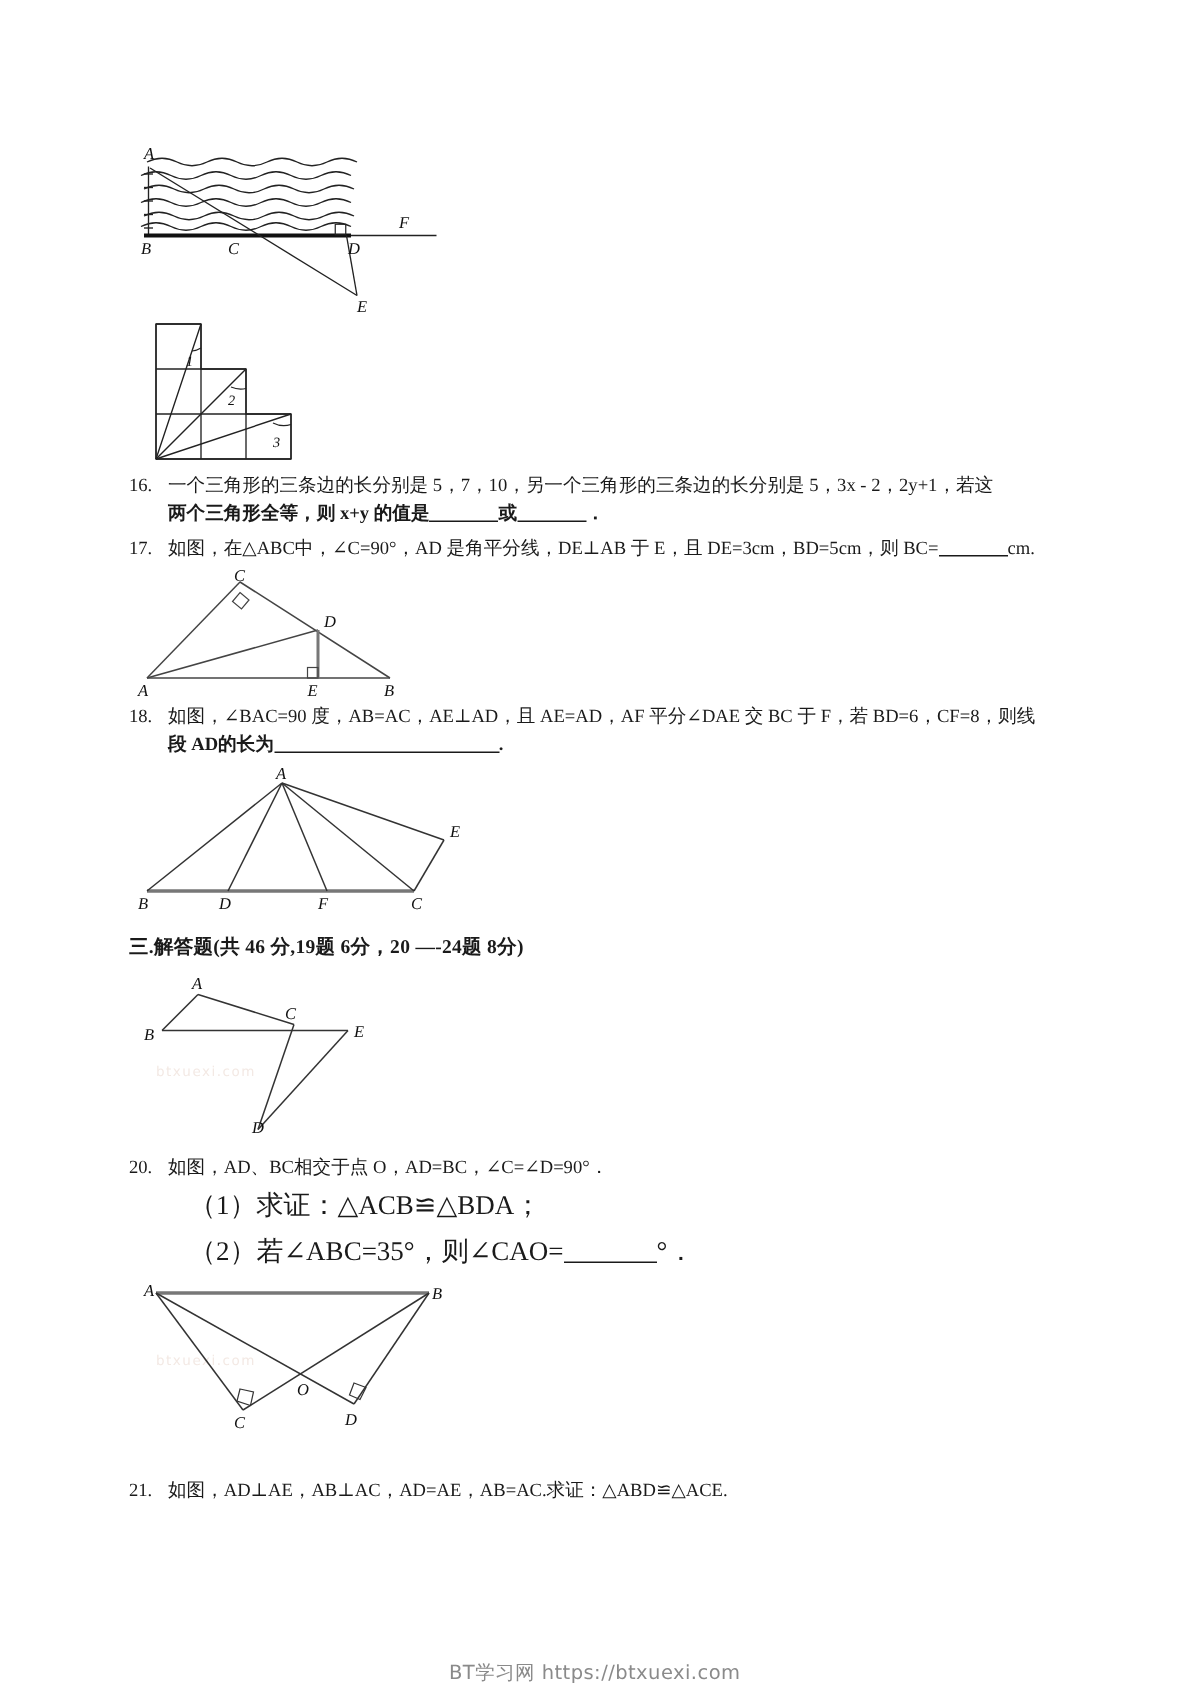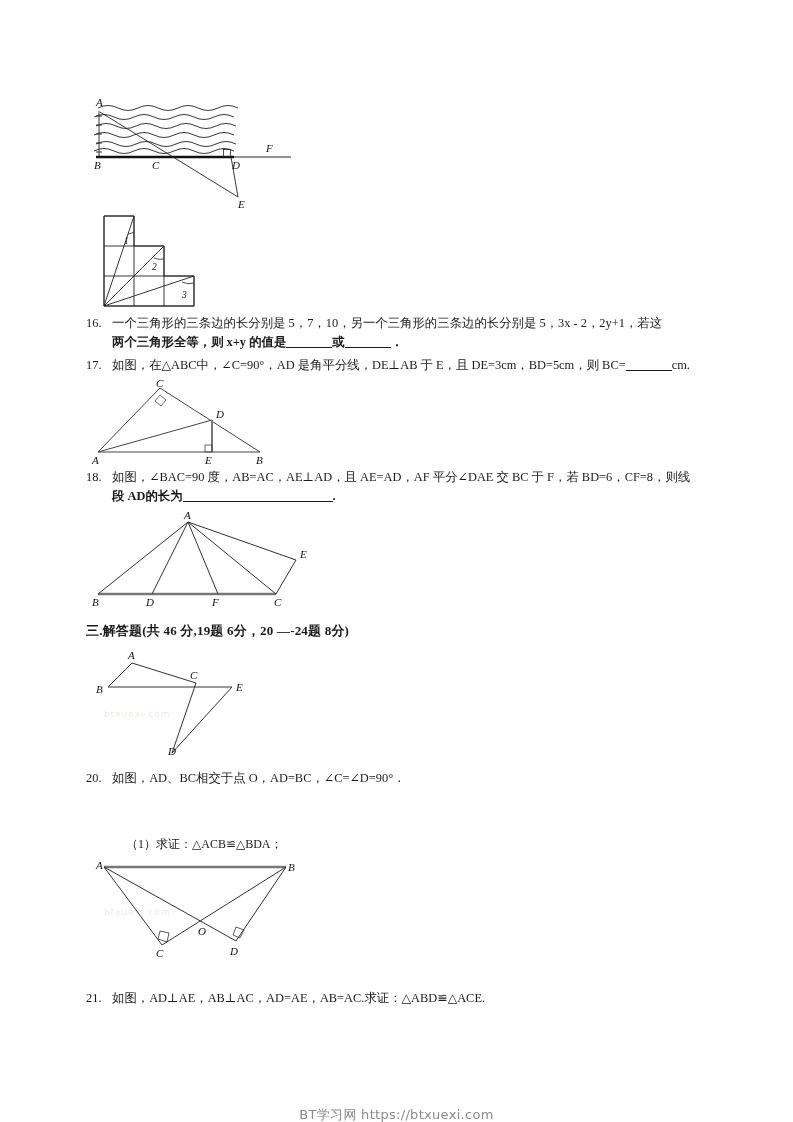--- a/index.html
+++ b/index.html
@@ -46,23 +46,22 @@
     text-align: justify;
   }
   .qtext2 {
     margin-left: 26px;
     font-size: 12.4px;
     line-height: 1.55;
     font-weight: bold;
   }
   .sub {
     margin-left: 40px;
-    font-size: 12px;
+    font-size: 18px;
     line-height: 1.7;
-    margin-top: 46px;
   }
   .blank-m {
     display: inline-block;
     border-bottom: 1px solid #1a1a1a;
     width: 46px;
     height: 0.95em;
     vertical-align: -2px;
   }
   .blank-l {
     display: inline-block;
@@ -288,20 +287,21 @@
       </svg>
     </div>
 
     <div class="spacer-md"></div>
 
     <div class="qline">
       <span class="qnum">20.</span>
       <span class="qtext">如图，AD、BC相交于点 O，AD=BC，∠C=∠D=90°．</span>
     </div>
     <div class="sub">（1）求证：△ACB≌△BDA；</div>
+    <div class="sub"><span>（2）若∠ABC=35°，则∠CAO=</span><span class="blank-l"></span><span>°．</span></div>
 
     <div class="fig" style="margin-left:4px;">
       <svg width="290" height="112" viewBox="0 0 290 112">
         <text class="wm" x="14" y="58">btxuexi.com</text>
         <g stroke="#333" stroke-width="1" fill="none">
 
           <line x1="14" y1="10" x2="196" y2="10" stroke="#777" stroke-width="2.4"></line>
           <line x1="14" y1="10" x2="72" y2="88"></line>
           <line x1="14" y1="10" x2="146" y2="84"></line>
           <line x1="196" y1="10" x2="146" y2="84"></line>

